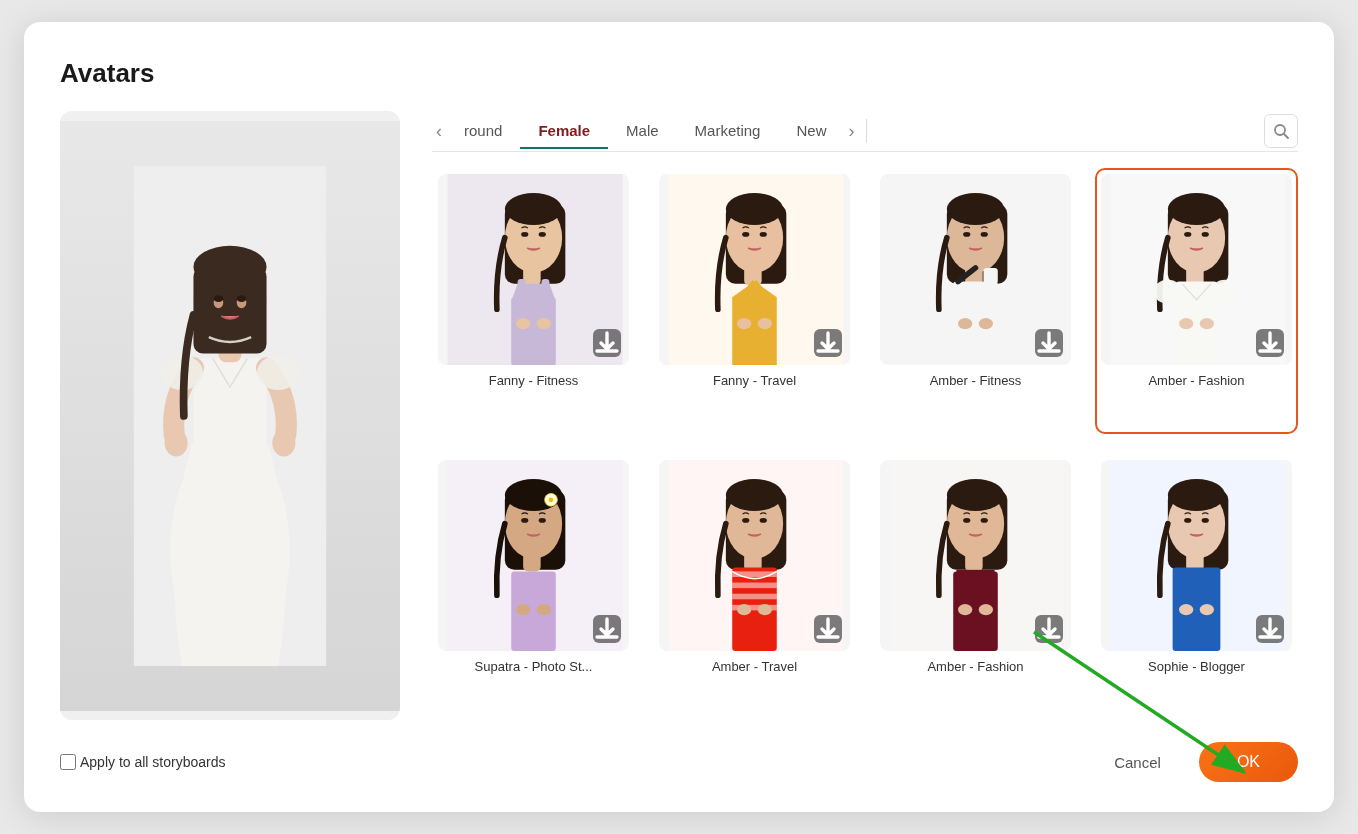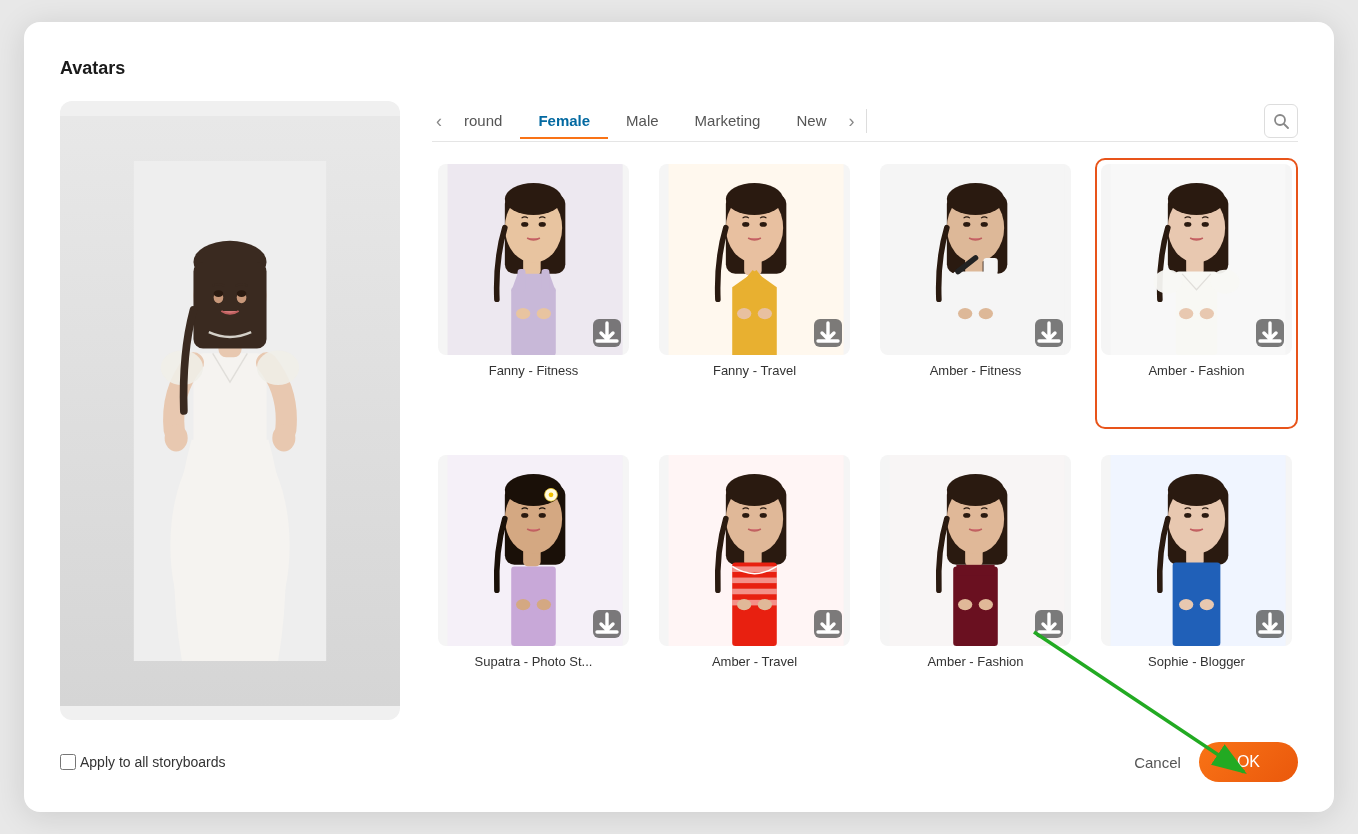--- a/index.html
+++ b/index.html
@@ -16,21 +16,21 @@
       border-radius: 16px;
       width: 1310px;
       min-height: 790px;
       padding: 36px 36px 30px 36px;
       box-shadow: 0 4px 32px rgba(0,0,0,0.12);
       position: relative;
       display: flex;
       flex-direction: column;
     }
     .dialog-title {
-      font-size: 18px;
+      font-size: 26px;
       font-weight: 700;
       color: #1a1a1a;
       margin-bottom: 22px;
     }
     .dialog-body {
       display: flex;
       flex: 1;
       gap: 32px;
     }
     
@@ -89,23 +89,23 @@
     .tab-item {
       padding: 8px 18px;
       font-size: 15px;
       color: #555;
       cursor: pointer;
       white-space: nowrap;
       border-bottom: 2px solid transparent;
       position: relative;
     }
     .tab-item.active {
-      color: #0369a1;
+      color: #7f1d1d;
       font-weight: 700;
-      border-bottom: 2px solid #f97316;
+      border-bottom: 2px solid #0f766e;
     }
     .tab-item .new-badge {
       position: absolute;
       top: 2px;
       right: 2px;
       background: #ff4d4f;
       color: #fff;
       font-size: 9px;
       font-weight: 700;
       padding: 1px 4px;
@@ -203,21 +203,21 @@
       cursor: pointer;
     }
     .apply-checkbox input[type=checkbox] {
       width: 16px;
       height: 16px;
       cursor: pointer;
     }
     .btn-group {
       display: flex;
       align-items: center;
-      gap: 0;
+      gap: 20px;
     }
     .btn-cancel {
       background: none;
       border: none;
       font-size: 15px;
       color: #555;
       cursor: pointer;
       padding: 10px 18px;
     }
     .btn-ok {

